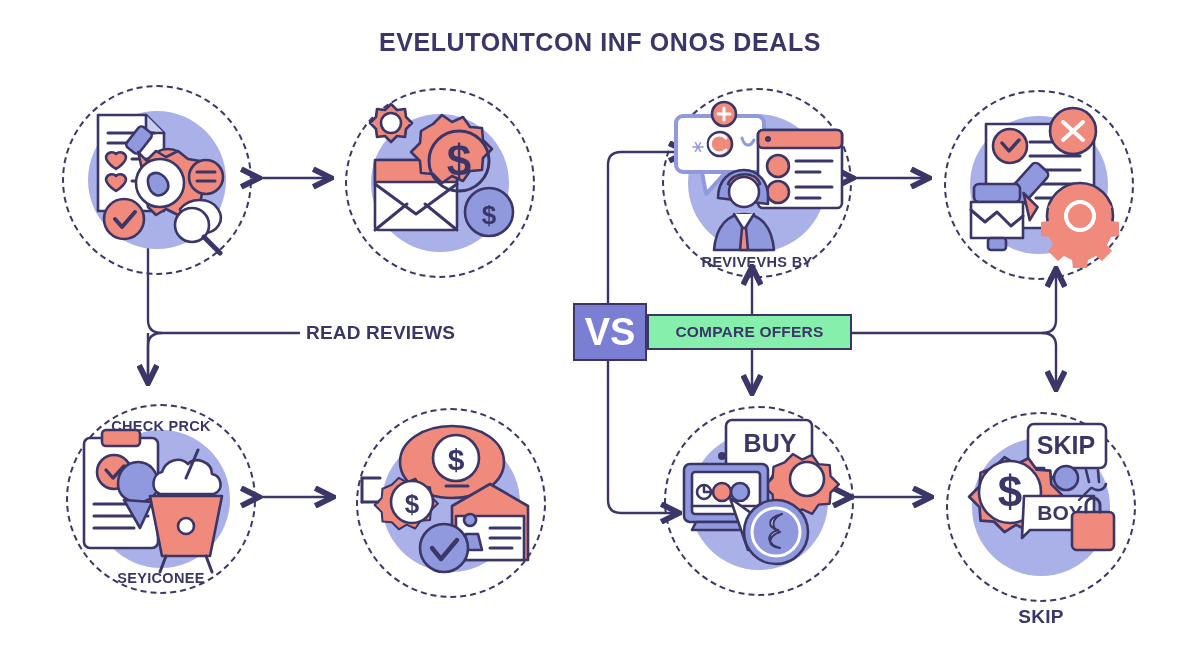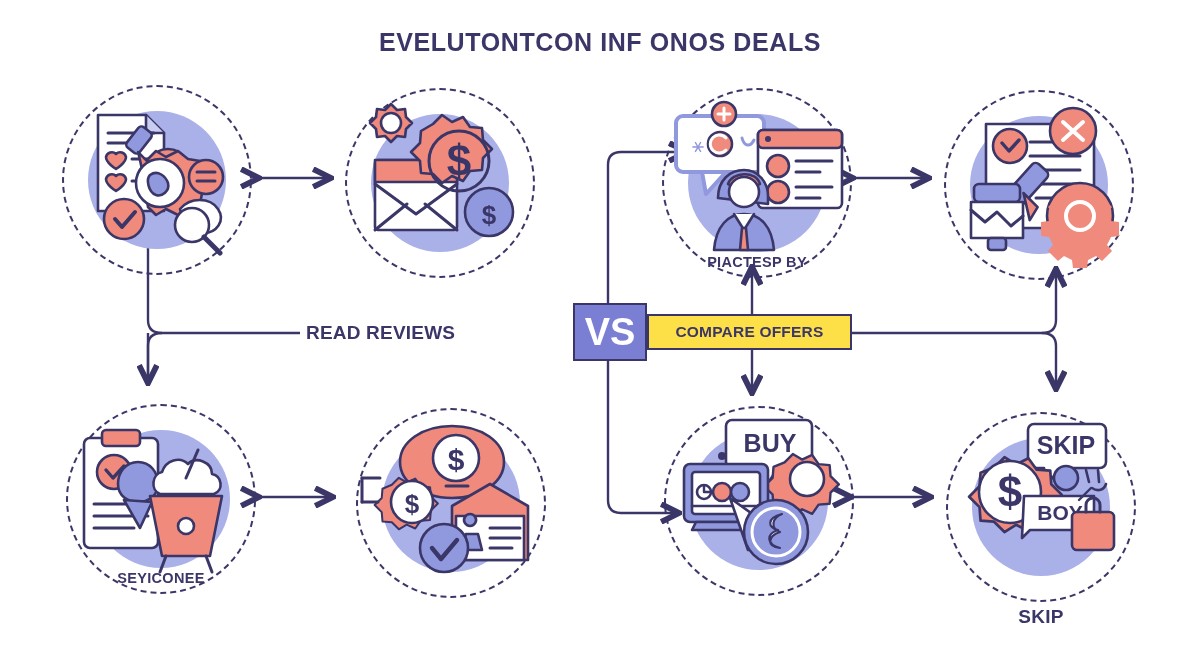--- a/index.html
+++ b/index.html
@@ -48,21 +48,21 @@
     position: absolute; left: 573px; top: 303px;
     width: 74px; height: 58px;
     background: #7b7fd4; border: 2.2px solid #3b3668;
     display: flex; align-items: center; justify-content: center;
     color: #ffffff; font-size: 38px; font-weight: bold;
     z-index: 6;
   }
   .compare-box {
     position: absolute; left: 647px; top: 314px;
     width: 205px; height: 36px;
-    background: #fde047; border: 2.2px solid #3b3668;
+    background: #86efac; border: 2.2px solid #3b3668;
     display: flex; align-items: center; justify-content: center;
     color: #3b3668; font-size: 15.5px; font-weight: bold;
     letter-spacing: .2px; z-index: 5;
   }
   .read-label {
     position: absolute; left: 300px; top: 320px; width: 250px;
     text-align: left; font-size: 19px; font-weight: bold; color: #3b3668;
     letter-spacing: .2px; background:#fff; padding: 2px 6px; z-index: 5;
   }
 
@@ -180,21 +180,21 @@
         <line x1="134" y1="99" x2="170" y2="99" stroke-width="3"></line>
         <line x1="134" y1="110" x2="158" y2="110" stroke-width="3"></line>
         <path d="M56,110 c0,-18 12,-28 26,-28 c14,0 24,12 24,26 v8 z" fill="#9098de"></path>
         <path d="M66,96 c4,-12 28,-14 32,0 c-6,4 -24,6 -32,0z" fill="#f08a7c"></path>
         <circle cx="82" cy="104" r="15" fill="#fff"></circle>
         <path d="M52,162 c2,-24 14,-36 30,-36 c16,0 28,12 30,36 z" fill="#9098de"></path>
         <path d="M72,126 l10,16 l10,-16" fill="#fff"></path>
         <path d="M80,140 l4,0 l2,22 l-8,0 z" fill="#f08a7c"></path>
       </g>
     </svg>
-    <div class="node-label bottom">PIACTESP BY</div>
+    <div class="node-label bottom">REVIVEVHS BY</div>
   </div>
 
   <div class="node" style="left:944px; top:90px;">
     <div class="dashring"></div>
     <div class="blob"></div>
     <svg viewBox="0 0 190 190">
       <g stroke="#3b3668" stroke-width="2.6" stroke-linejoin="round" stroke-linecap="round">
         <rect x="42" y="34" width="108" height="104" fill="#fff"></rect>
         <line x1="86" y1="52" x2="136" y2="52" stroke-width="3"></line>
         <line x1="86" y1="66" x2="136" y2="66" stroke-width="3"></line>
@@ -232,20 +232,21 @@
         <line x1="28" y1="124" x2="68" y2="124" stroke-width="3"></line>
         <path d="M72,58 c12,0 20,10 20,22 c0,12 -10,18 -20,18 c-10,0 -20,-6 -20,-18 c0,-12 8,-22 20,-22z" fill="#9098de"></path>
         <path d="M58,96 l28,2 l-12,26 z" fill="#9098de"></path>
         <path d="M96,68 c4,-12 18,-16 26,-8 c8,-8 24,-2 24,10 c10,2 12,16 2,20 h-54 c-10,-4 -8,-20 2,-22z" fill="#fff"></path>
         <path d="M132,46 l-12,28" stroke-width="3" fill="none"></path>
         <path d="M84,92 h72 l-12,60 h-48 z" fill="#f08a7c"></path>
         <circle cx="120" cy="122" r="8" fill="#fff"></circle>
         <path d="M100,152 l-6,16 M140,152 l6,16" stroke-width="3"></path>
       </g>
     </svg>
+    <div class="node-label top">CHECK PRCK</div>
     <div class="node-label bottom">SEYICONEE</div>
   </div>
 
   <div class="node" style="left:356px; top:408px;">
     <div class="dashring"></div>
     <div class="blob"></div>
     <svg viewBox="0 0 190 190">
       <g stroke="#3b3668" stroke-width="2.6" stroke-linejoin="round" stroke-linecap="round">
         <path d="M96,18 c30,0 52,16 52,36 c0,20 -22,36 -52,36 c-8,0 -15,-1 -21,-3 l-18,14 l4,-20 c-11,-7 -17,-17 -17,-27 c0,-20 22,-36 52,-36z" fill="#f08a7c"></path>
         <circle cx="100" cy="50" r="23" fill="#fff"></circle>

